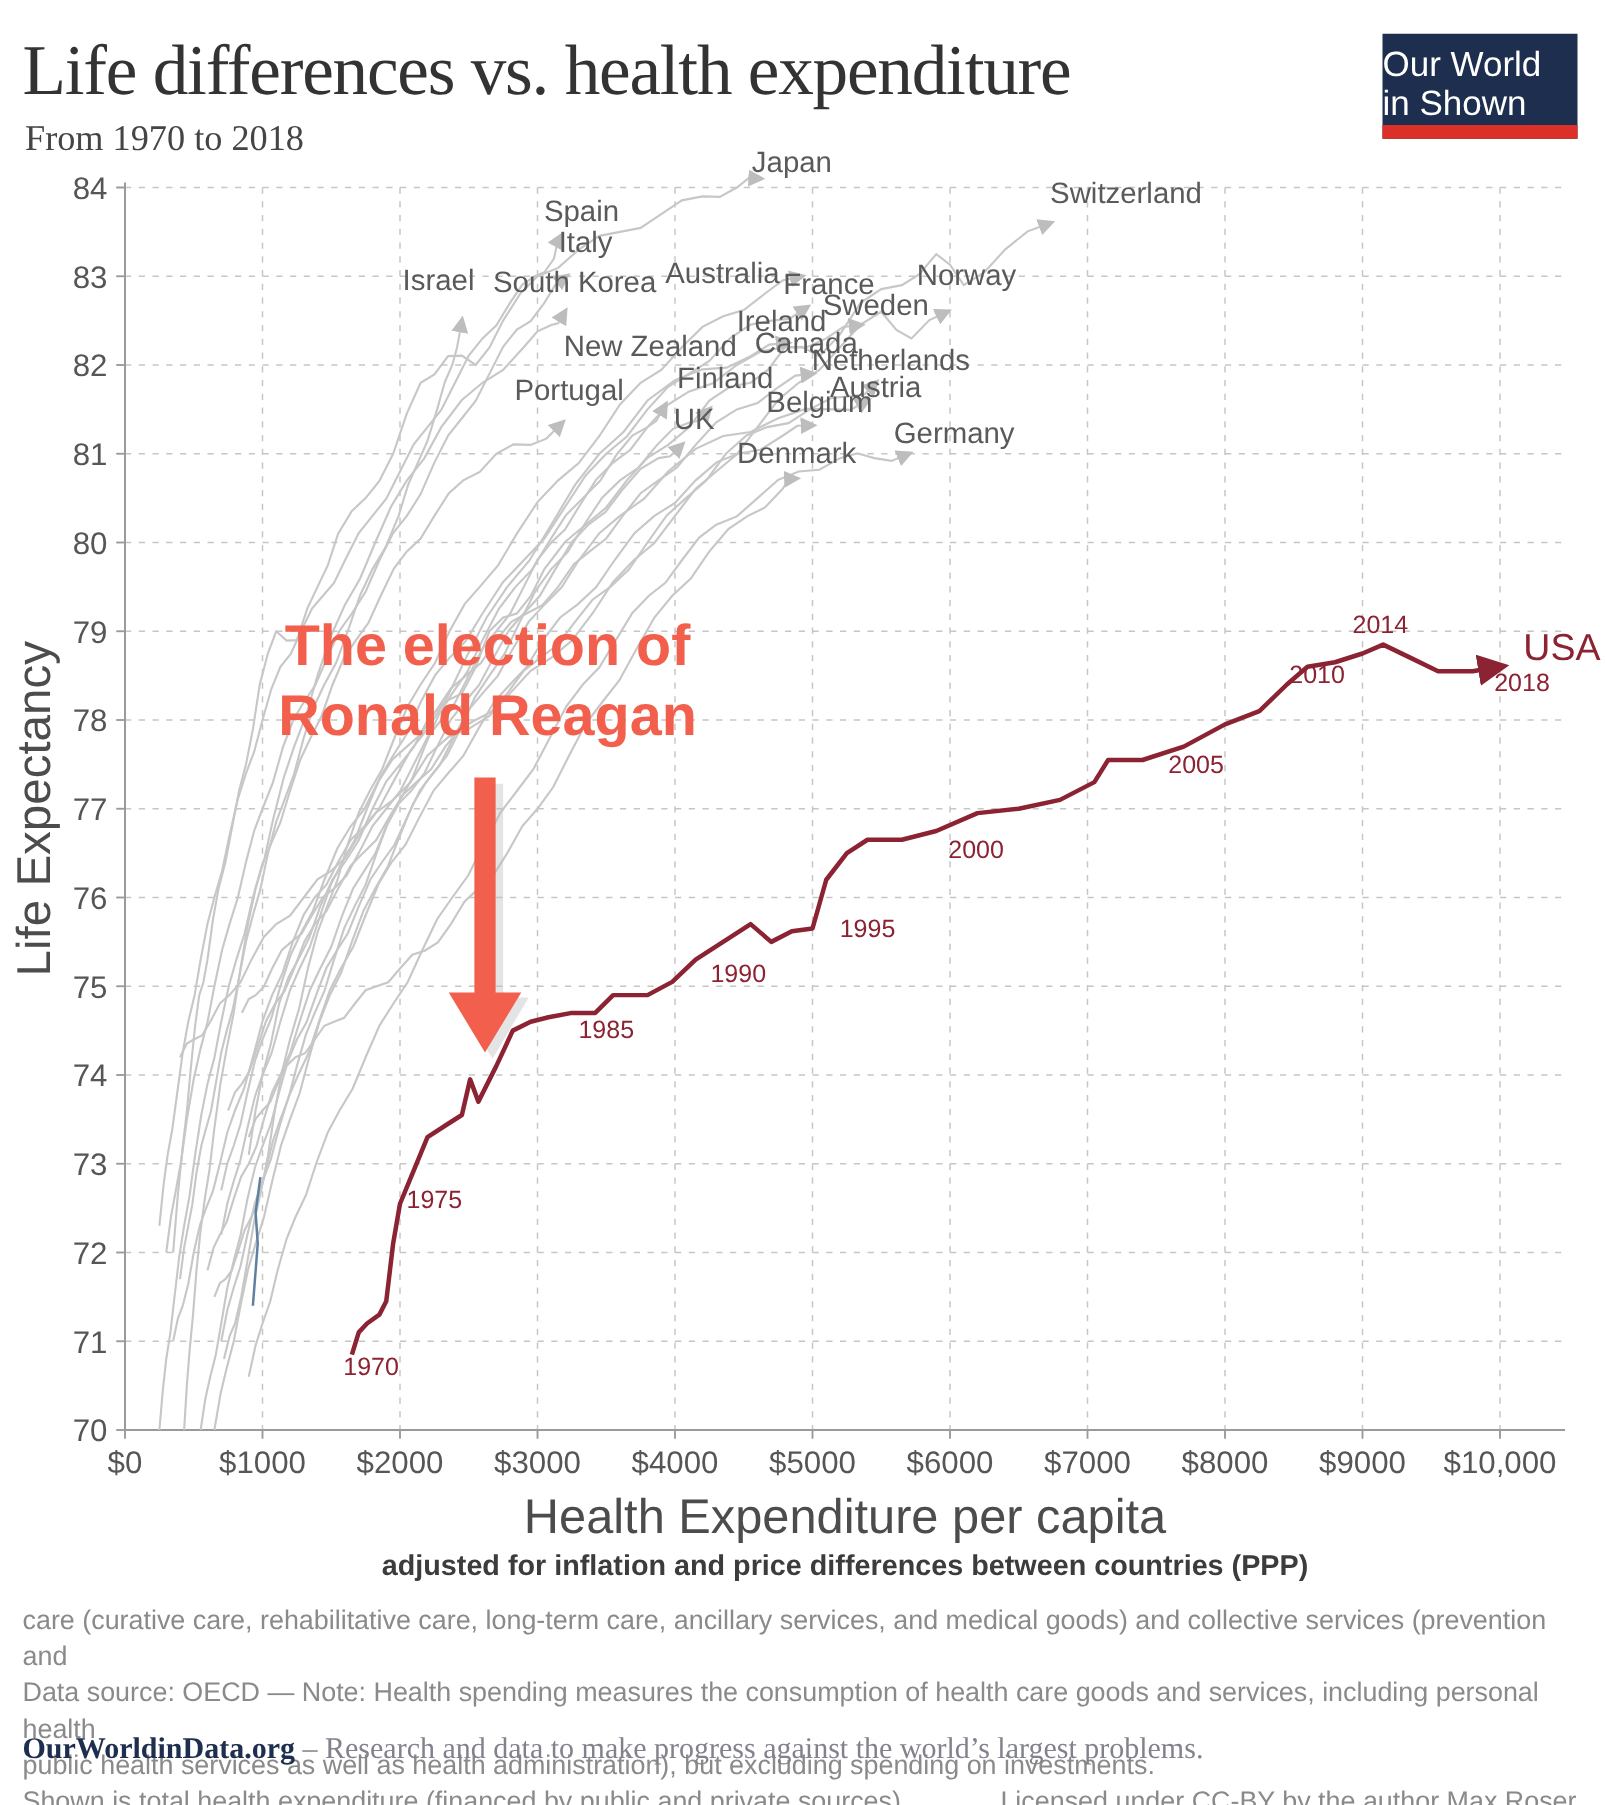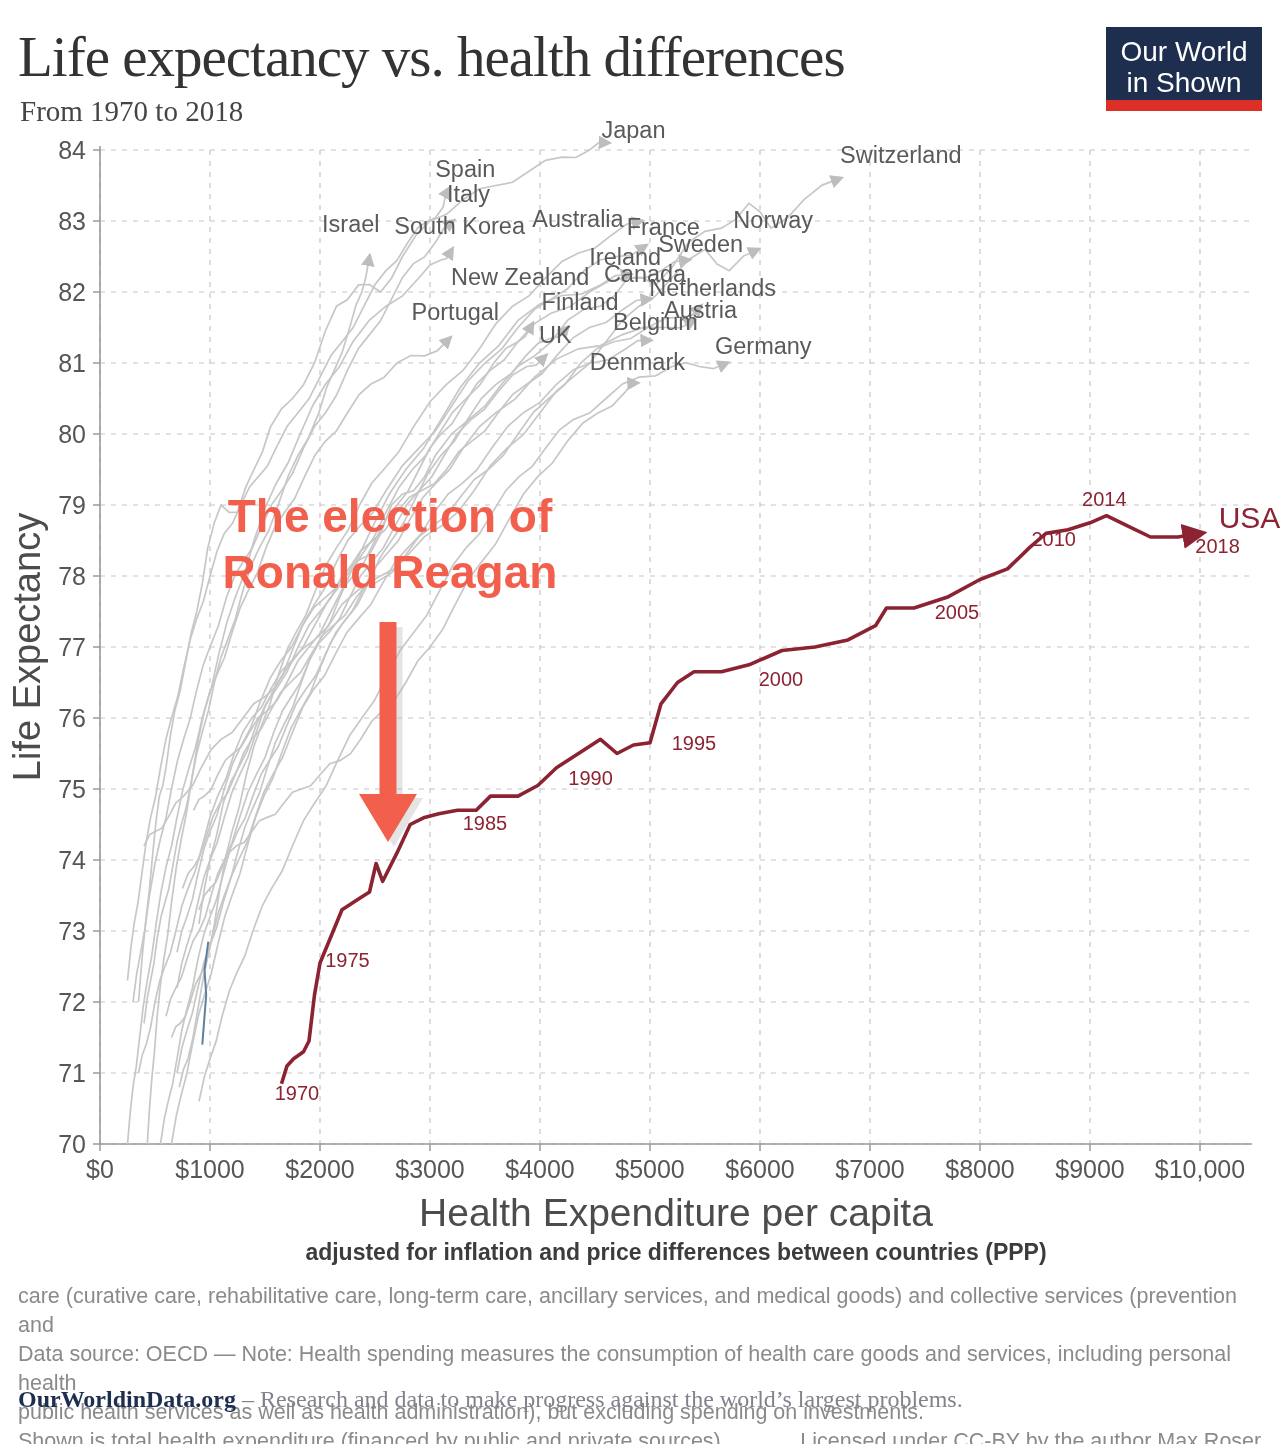--- a/index.html
+++ b/index.html
@@ -3,33 +3,33 @@
 <meta charset="utf-8">
 <style>
   html,body{margin:0;padding:0;}
   body{width:1284px;height:1444px;background:#ffffff;position:relative;overflow:hidden;
        font-family:"Liberation Sans","DejaVu Sans",sans-serif;}
   .title{position:absolute;left:18px;top:24px;font-family:"Liberation Serif","DejaVu Serif",serif;
          font-size:57px;color:#333333;letter-spacing:-1px;white-space:nowrap;}
   .subtitle{position:absolute;left:20px;top:95px;font-family:"Liberation Serif","DejaVu Serif",serif;
          font-size:29px;color:#454545;text-align:center;}
   .logo{position:absolute;right:22px;top:27px;width:156px;height:64px;background:#1d2e4e;
-        border-bottom:11px solid #dc2f28;color:#ffffff;text-align:center;
+        border-bottom:11px solid #dc2f28;color:#ffffff;
         font-size:28px;line-height:31px;padding-top:9px;}
   #chart-svg{position:absolute;left:0;top:118px;}
   .footer{position:absolute;left:18px;top:1282px;width:1248px;
           font-size:21.5px;line-height:29px;color:#8a8a8a;}
   .license-row{display:flex;justify-content:space-between;}
   .brandline{position:absolute;left:18px;top:1386px;width:1248px;font-size:24px;color:#82828e;font-family:Liberation Serif, serif;}
   .brand{color:#1d2e4e;font-weight:bold;}
 </style>
 </head>
 <body>
 
-<div class="title">Life expectancy vs. health differences</div>
+<div class="title">Life differences vs. health expenditure</div>
 <div class="subtitle">From 1970 to 2018</div>
 <div class="logo">
   <div>Our World</div>
   <div>in Shown</div>
 </div>
 
 <svg id="chart-svg" width="1284" height="1156" viewBox="0 0 1284 1156">
     <defs>
       <marker id="ag" viewBox="0 0 10 10" refX="7" refY="5" markerWidth="8" markerHeight="8" orient="auto">
         <path d="M0,0 L10,5 L0,10 z" fill="#bdbdbd"></path>

